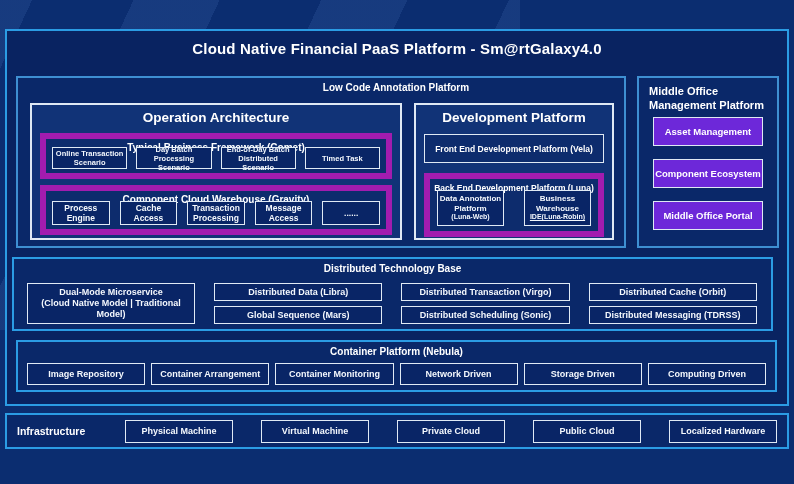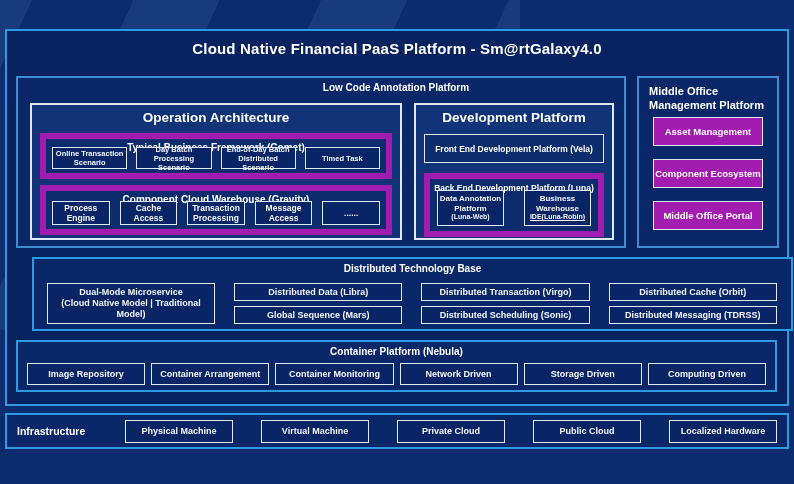--- a/index.html
+++ b/index.html
@@ -24,21 +24,21 @@
   .t75{ font-size:7.5px; } .t8{ font-size:8px; } .t85{ font-size:8.5px; } .t9{ font-size:9px; }
   .nowrap{ white-space:nowrap; }
   .lc-label{ position:absolute; top:4px; left:0; width:100%; padding-left:150px; text-align:center;
              font-size:10px; font-weight:bold; white-space:nowrap; }
   .fe-box{ position:absolute; left:8px; right:8px; top:29px; height:29px; background:#0d2c6d; border:1px solid #dfe9f4;
            display:flex; align-items:center; justify-content:center; font-size:8.5px; font-weight:bold; white-space:nowrap; }
   .be-label{ text-align:center; font-size:8.5px; font-weight:bold; padding-top:4px; white-space:nowrap; }
   .sub2{ font-size:7px; }
   .u{ text-decoration:underline; }
   .mo-header{ padding:6px 12px 0 10px; font-size:11px; font-weight:bold; line-height:1.3; }
-  .mo-box{ position:absolute; left:14px; right:14px; height:29px; background:#a21caf; border:1px solid #dfe9f4;
+  .mo-box{ position:absolute; left:14px; right:14px; height:29px; background:#6d28d9; border:1px solid #dfe9f4;
            display:flex; align-items:center; justify-content:center; font-size:9.5px; font-weight:bold; }
   .dist-grid{ position:absolute; left:13px; right:14px; top:24px; bottom:5px; display:grid;
               grid-template-columns:168px 1fr 1fr 1fr; column-gap:19px; row-gap:5px; grid-auto-rows:1fr; }
   .dual{ grid-row:1 / 3; }
   .infra{ display:flex; align-items:center; gap:28px; padding:0 10px; }
   .infra-label{ width:80px; font-size:10.5px; font-weight:bold; flex:none; }
   .infra .cell{ height:23px; }
 </style>
 </head>
 <body>
@@ -99,21 +99,21 @@
     </div>
   </div>
 
   <div class="section soft" style="left:637px; top:76px; width:142px; height:172px;">
     <div class="mo-header">Middle Office Management Platform</div>
     <div class="mo-box" style="top:39px;">Asset Management</div>
     <div class="mo-box" style="top:81px;">Component Ecosystem</div>
     <div class="mo-box" style="top:123px;">Middle Office Portal</div>
   </div>
 
-  <div class="section" style="left:32px; top:257px; width:761px; height:74px;">
+  <div class="section" style="left:12px; top:257px; width:761px; height:74px;">
     <div class="sec-label">Distributed Technology Base</div>
     <div class="dist-grid">
       <div class="cell t9 dual">
         <span>Dual-Mode Microservice</span>
         <span>(Cloud Native Model | Traditional Model)</span>
       </div>
       <div class="cell t9 nowrap">Distributed Data (Libra)</div>
       <div class="cell t9 nowrap">Distributed Transaction (Virgo)</div>
       <div class="cell t9 nowrap">Distributed Cache (Orbit)</div>
       <div class="cell t9 nowrap">Global Sequence (Mars)</div>

